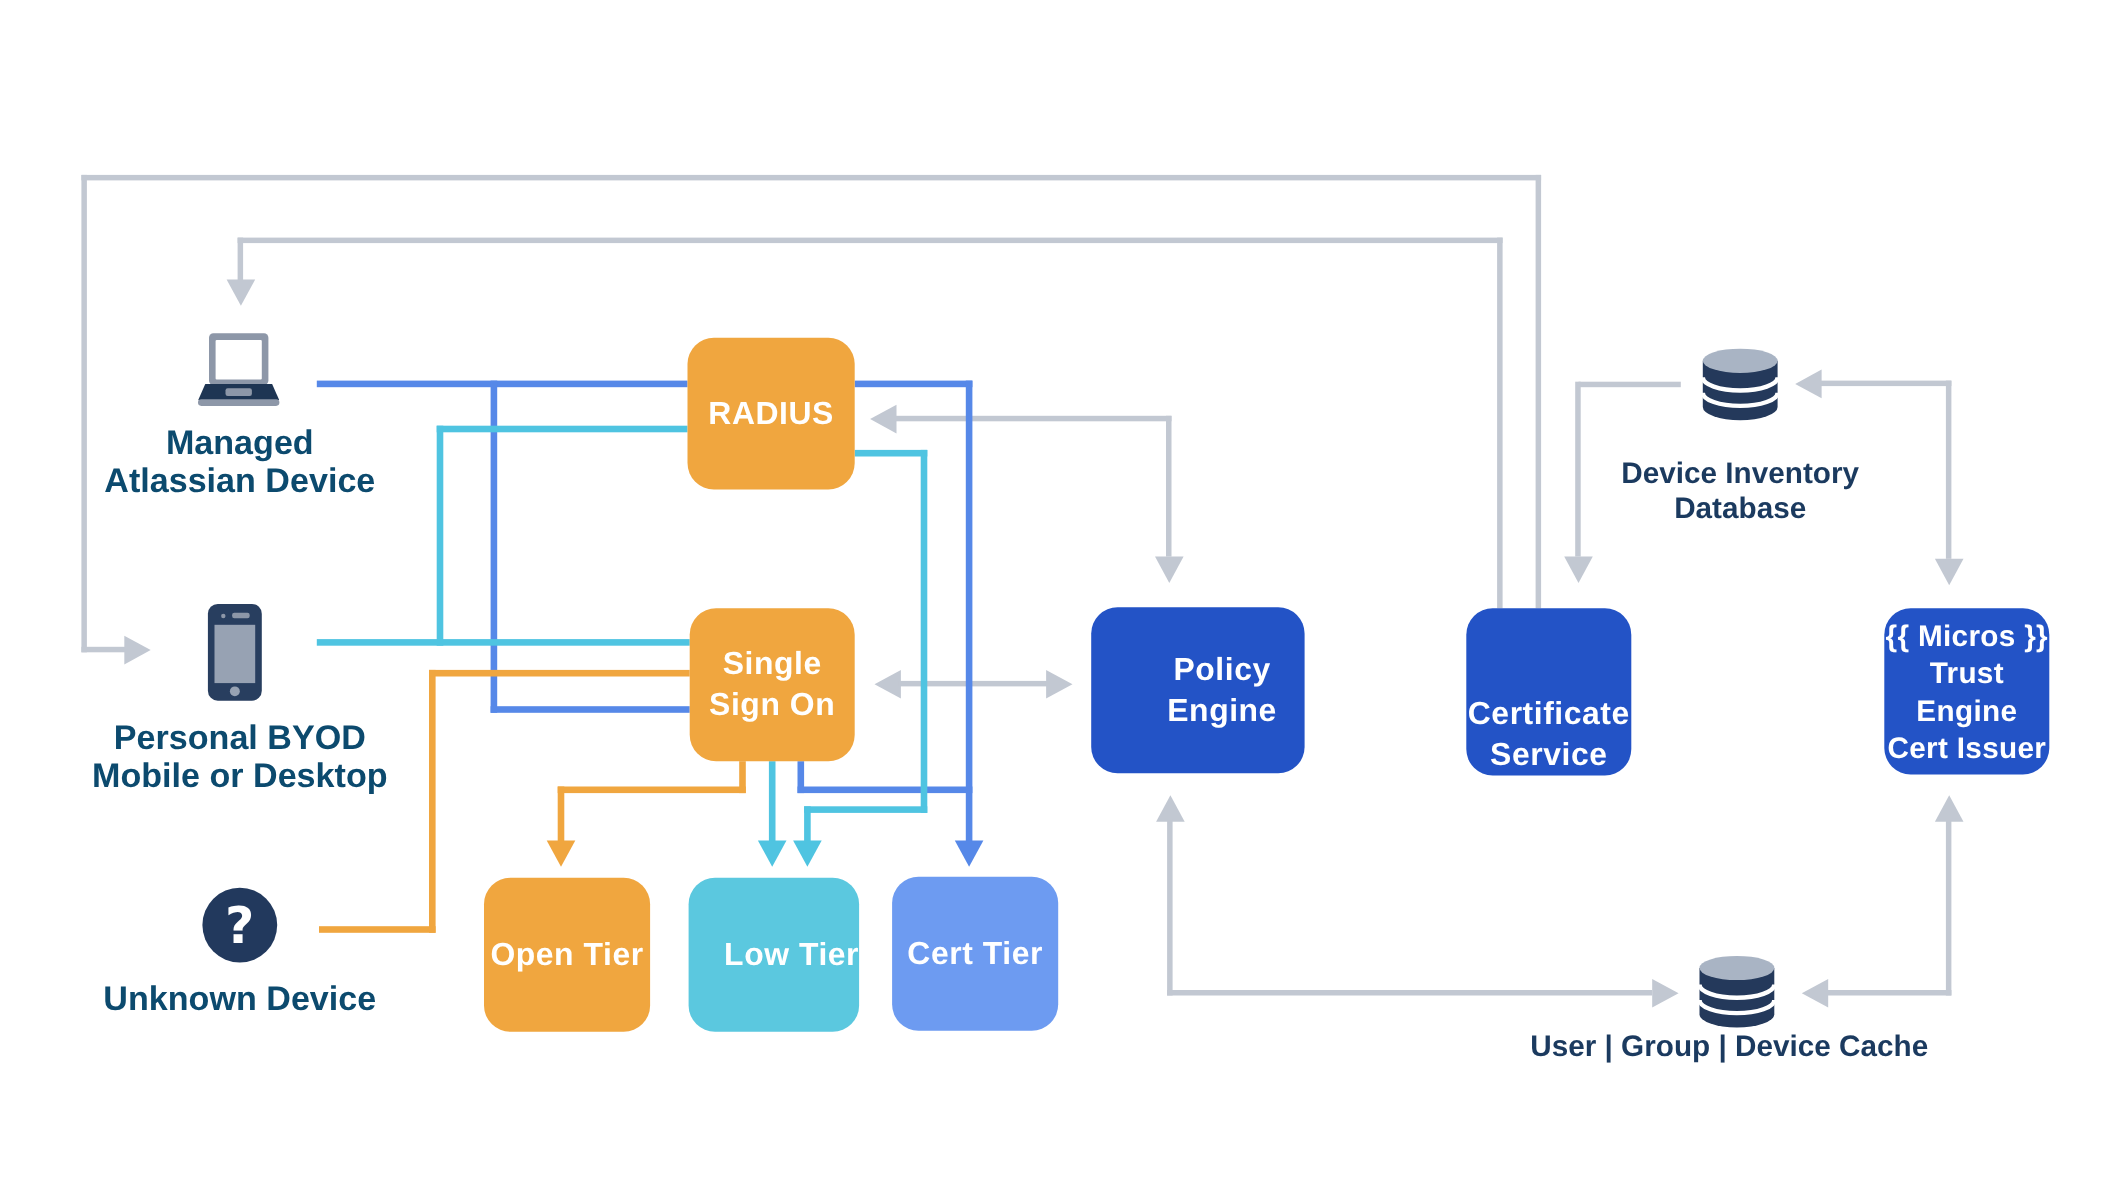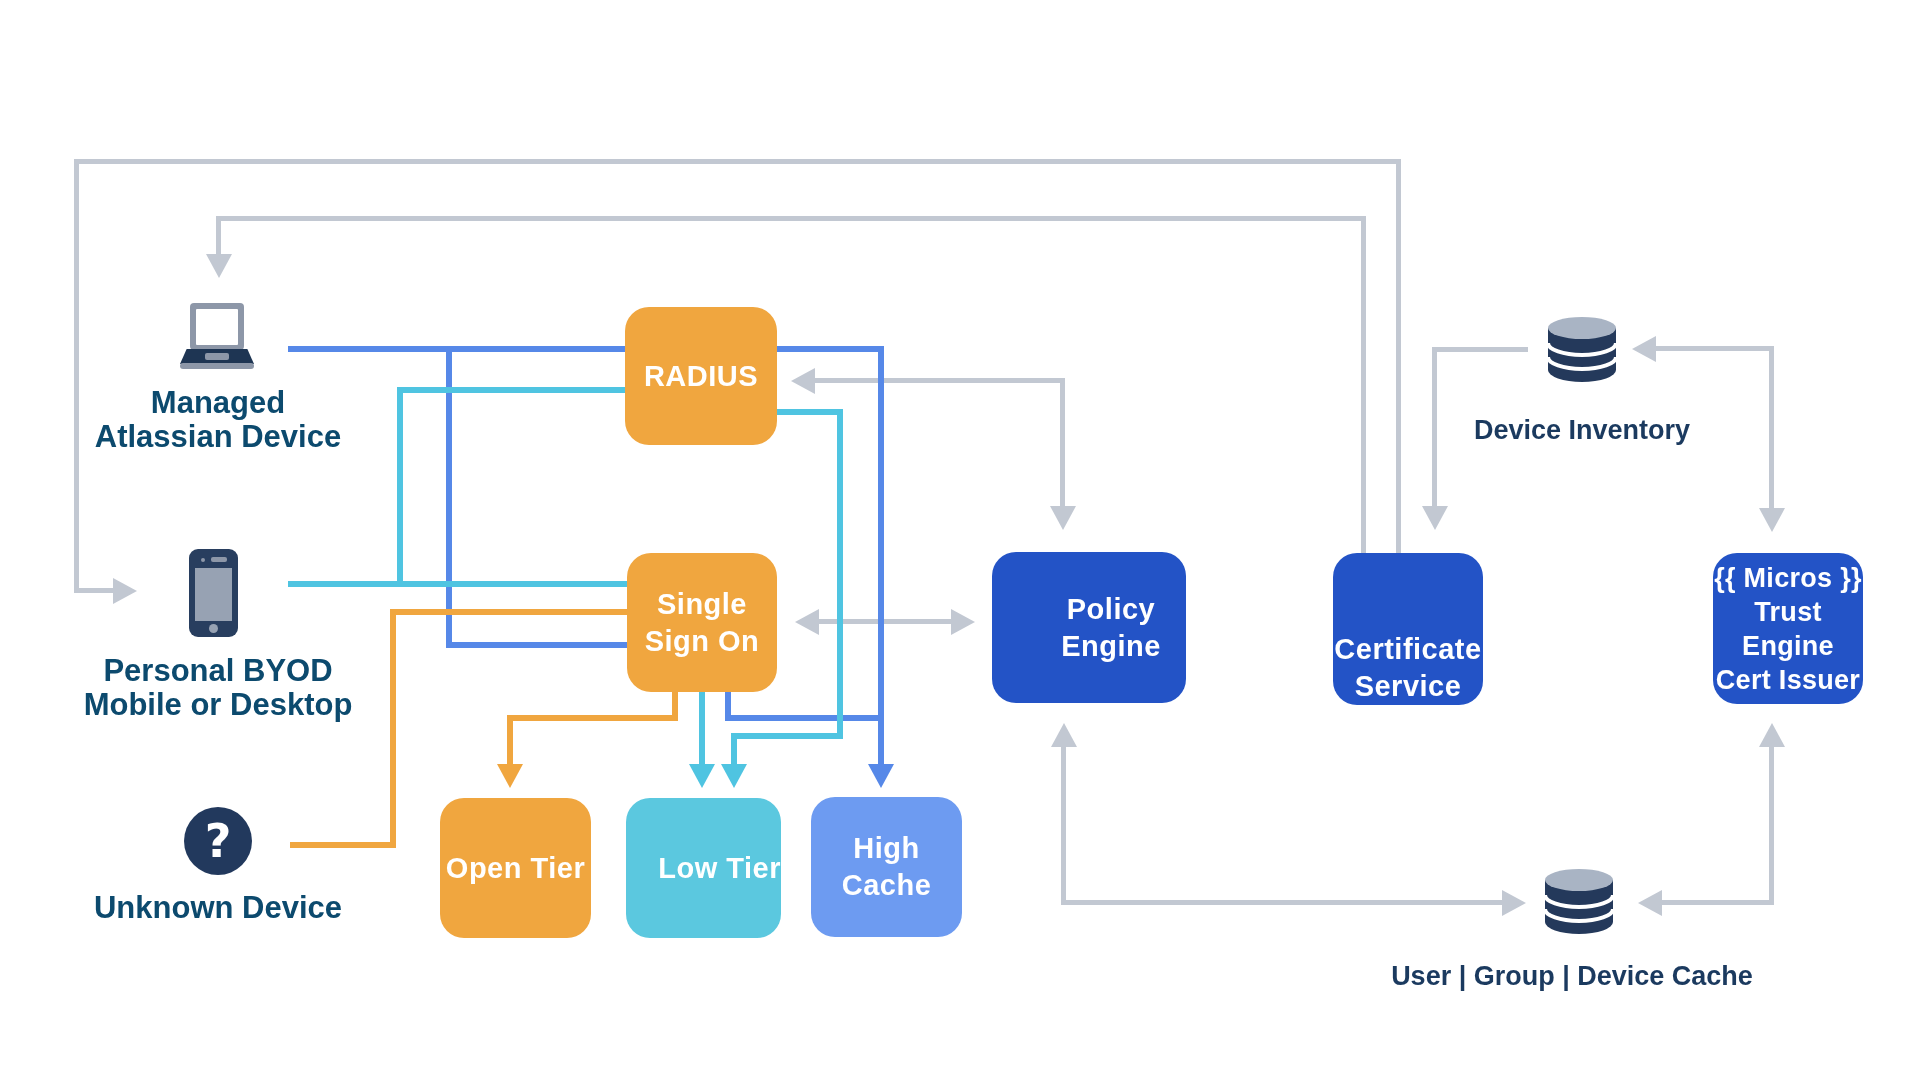--- a/index.html
+++ b/index.html
@@ -195,21 +195,21 @@
 
   <div class="node orangeBox fs29" style="left:440px;top:768px;width:151px;height:140px;">
     <span class="lbl">Open Tier</span>
   </div>
 
   <div class="node cyanBox fs29" style="left:626px;top:768px;width:155px;height:140px;">
     <span class="lbl">Low Tier</span>
   </div>
 
   <div class="node hiBlueBox fs29" style="left:811px;top:767px;width:151px;height:140px;">
-    <span class="lbl">High Cache</span>
+    <span class="lbl">Cert Tier</span>
   </div>
 
   <div class="laptop" style="left:180px;top:273px;">
     <div class="scr">
         <div class="inner"></div>
       </div>
     <div class="base"></div>
     <div class="kb"></div>
     <div class="foot"></div>
   </div>
@@ -239,27 +239,28 @@
   <div class="dbicon" style="left:1546px;top:286px;">
     <svg width="72" height="70" viewBox="0 0 72 70">
       <path d="M2 12 v42 a34 12 0 0 0 68 0 v-42 z" fill="#24395B"></path>
       <path d="M2 27 a34 12 0 0 0 68 0" fill="none" stroke="#FFFFFF" stroke-width="4"></path>
       <path d="M2 41 a34 12 0 0 0 68 0" fill="none" stroke="#FFFFFF" stroke-width="4"></path>
       <ellipse cx="36" cy="12" rx="34" ry="11" fill="#A9B4C4"></ellipse>
     </svg>
   </div>
   <div class="dblabel" style="left:1432px;top:384px;width:300px;">
     <div>Device Inventory</div>
+    <div>Database</div>
   </div>
 
   <div class="dbicon" style="left:1543px;top:838px;">
     <svg width="72" height="70" viewBox="0 0 72 70">
       <path d="M2 12 v42 a34 12 0 0 0 68 0 v-42 z" fill="#24395B"></path>
       <path d="M2 27 a34 12 0 0 0 68 0" fill="none" stroke="#FFFFFF" stroke-width="4"></path>
       <path d="M2 41 a34 12 0 0 0 68 0" fill="none" stroke="#FFFFFF" stroke-width="4"></path>
       <ellipse cx="36" cy="12" rx="34" ry="11" fill="#A9B4C4"></ellipse>
     </svg>
   </div>
-  <div class="dblabel" style="left:1372px;top:930px;width:400px;">
+  <div class="dblabel" style="left:1372px;top:905px;width:400px;">
     <div>User | Group | Device Cache</div>
   </div>
 
 </div>
 
 </body></html>

